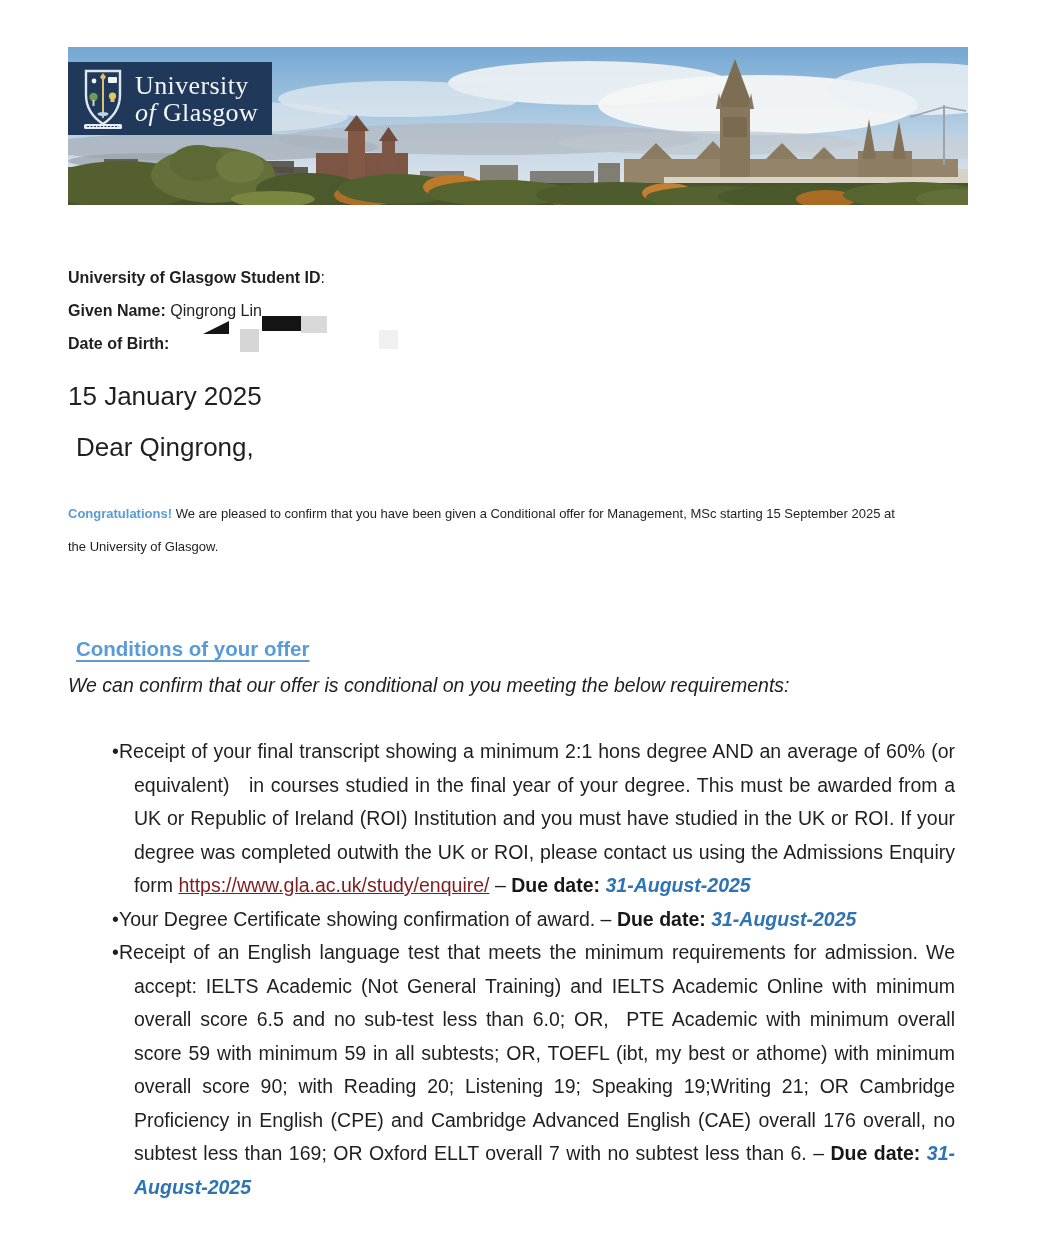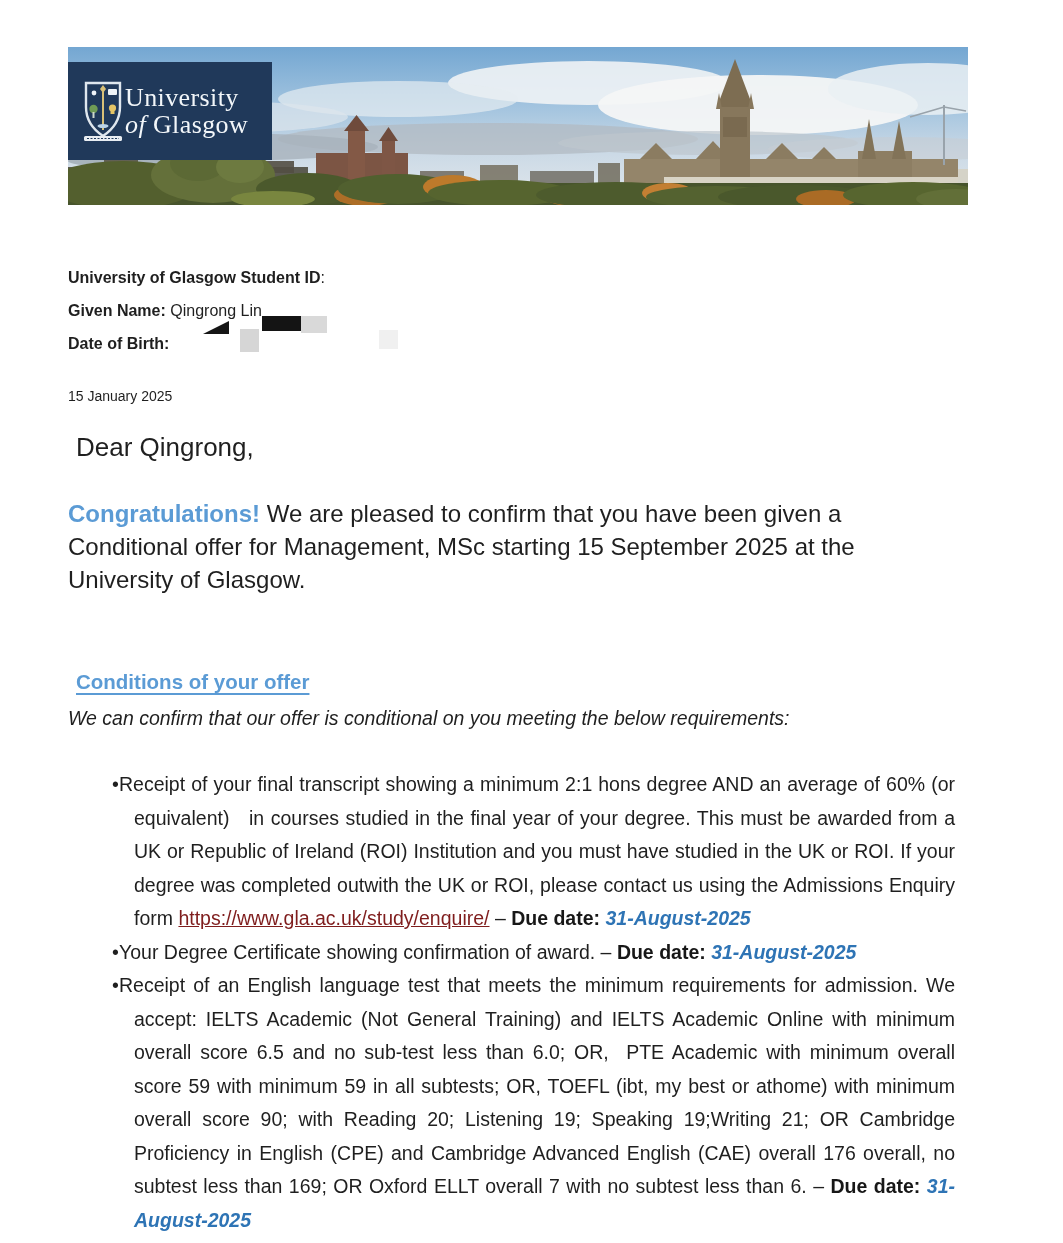--- a/index.html
+++ b/index.html
@@ -9,43 +9,43 @@
     font-family:"Liberation Sans", sans-serif;
     color:#1f1f1f;
     -webkit-font-smoothing:antialiased;
   }
   .page { padding:47px 95px 0 68px; }
 
   
   .banner { position:relative; width:900px; height:158px; overflow:hidden; }
   .banner svg.scene { position:absolute; inset:0; width:100%; height:100%; display:block; }
   .logo-box {
-    position:absolute; left:0; top:15px; width:204px; height:98px;
-    background:#20395a; display:flex; align-items:center; 
+    position:absolute; left:0; top:15px; width:204px; height:73px;
+    background:#20395a; display:flex; align-items:center; gap:10px;
     padding-left:13px; box-sizing:border-box;
   }
   .logo-text { font-family:"Liberation Serif", serif; color:#f2f6f9; font-size:26px; line-height:27px; letter-spacing:0.4px; }
   .logo-text .of { font-style:italic; }
 
   
   .student-info { margin-top:56px; font-size:16px; line-height:33px; }
   .student-info p { margin:0; }
   .student-info strong { font-weight:700; }
   .dob-line { position:relative; }
   .redaction { position:absolute; display:block; }
   .r1 { left:135px; top:-6px; width:0; height:0; border-left:26px solid transparent; border-bottom:13px solid #151515; }
   .r2 { left:172px; top:2px;  width:19px; height:23px; background:#d6d6d6; }
   .r3 { left:194px; top:-11px; width:39px; height:15px; background:#141414; }
   .r4 { left:233px; top:-11px; width:26px; height:17px; background:#d9d9d9; }
   .r5 { left:311px; top:3px;  width:19px; height:19px; background:#f0f0f0; }
 
   
-  .date       { margin:20px 0 0; font-size:14px; line-height:33px; }
+  .date       { margin:20px 0 0; font-size:26px; line-height:33px; }
   .salutation { margin:18px 8px 0; font-size:26px; line-height:33px; }
-  .congrats   { margin:33px 0 0; font-size:24px; line-height:33px; max-width:848px; }
+  .congrats   { margin:33px 0 0; font-size:13px; line-height:33px; max-width:848px; }
   .congrats .hl { color:#5b9bd5; font-weight:700; }
 
   .cond-heading {
     margin:69px 8px 0; font-size:20.5px; line-height:34px; font-weight:700;
     color:#5b9bd5; text-decoration:underline; text-underline-offset:4px;
     text-decoration-thickness:1.5px;
   }
   .cond-intro { margin:3px 0 0; font-size:19.5px; line-height:33px; font-style:italic; }
 
   ul.bullets {

